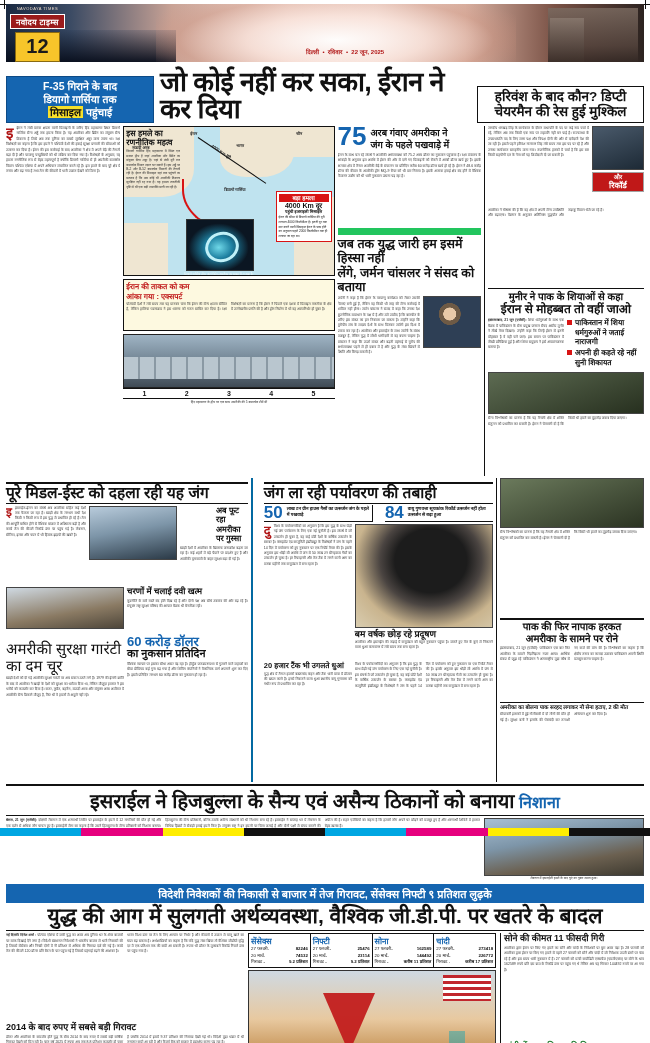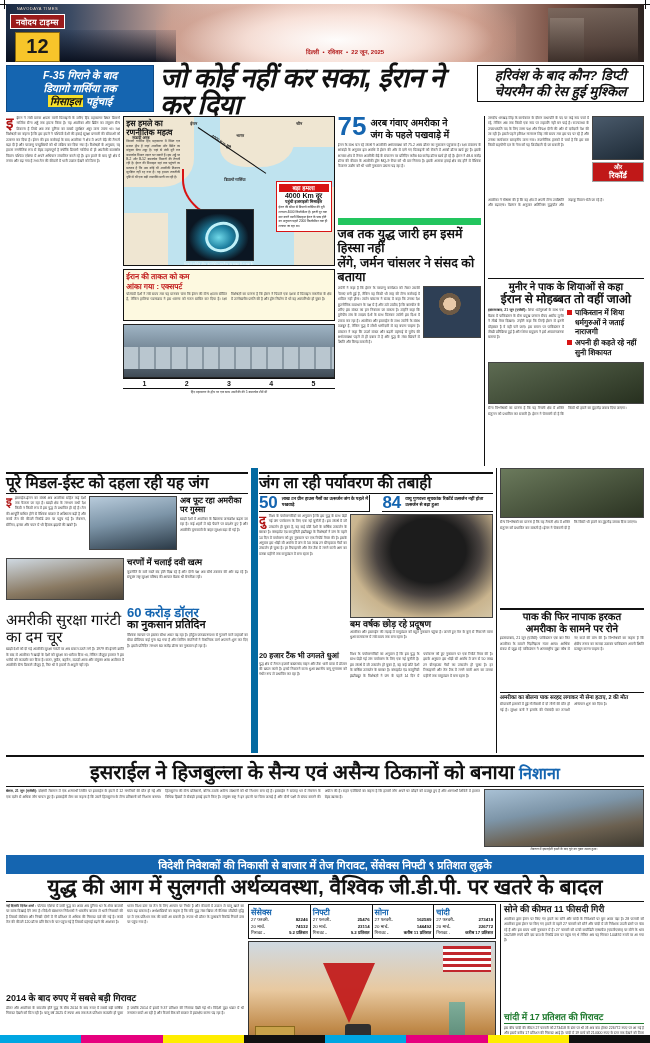--- a/index.html
+++ b/index.html
@@ -4,21 +4,21 @@
 <title>Newspaper Page</title>
 <style>
   * { box-sizing: border-box; margin:0; padding:0; }
   body {
     width: 650px; height: 1043px;
     background: #ffffff;
     font-family: "Liberation Sans", sans-serif;
     overflow: hidden;
     position: relative;
   }
-  .page { width:650px; height:1043px; position:relative; padding:4px 6px 0 6px; }
+  .page { width:650px; height:836px; position:relative; padding:4px 6px 0 6px; }
 
   
   .masthead {
     position:relative; height:58px; width:638px;
     background: linear-gradient(90deg,#1b2a42 0%, #3a4a63 10%, #c9a396 26%, #f0d8cf 44%, #f4e2db 58%, #d8b1a2 72%, #7a5246 86%, #2c2320 100%);
     overflow:hidden;
   }
   .mast-smoke{position:absolute;left:150px;top:-12px;width:360px;height:80px;
     background:radial-gradient(ellipse at 50% 60%, rgba(255,255,255,.92) 0%, rgba(250,228,220,.75) 35%, rgba(210,150,130,.35) 62%, rgba(160,90,70,0) 80%);}
   .mast-bldg{position:absolute;right:6px;top:4px;width:90px;height:54px;
@@ -32,21 +32,21 @@
   .logo-name{background:#9b1b1b;color:#fff;font-size:8px;font-weight:bold;padding:1px 5px;border:1px solid #fff;display:inline-block;letter-spacing:.3px;}
   .page-no{background:#f7c52a;color:#1b1b1b;font-size:20px;font-weight:bold;line-height:1;padding:3px 10px 5px;border:1px solid #8a6a10;margin-top:3px;display:inline-block;}
 
   .mast-title{position:absolute;left:200px;top:3px;width:260px;text-align:center;z-index:5;}
   .mast-title .t{font-size:32px;font-weight:bold;color:#3a0d0a;line-height:1;
      text-shadow:1px 1px 0 rgba(255,255,255,.45); letter-spacing:-.5px;}
   .mast-date{position:absolute;left:300px;top:44px;font-size:6px;color:#2a2020;font-weight:bold;z-index:5;}
   .mast-date span{color:#b01515;}
 
   
-  .lead-band{display:flex;align-items:flex-start;margin-top:3px;height:48px;font-style:italic;}
+  .lead-band{display:flex;align-items:flex-end;margin-top:13px;height:48px;}
   .kicker{width:148px;background:#1565b0;color:#fff;padding:3px 4px;border:1px solid #0d4a86;
      display:flex;flex-direction:column;justify-content:center;align-items:center;text-align:center;}
   .kicker .l1{font-size:10.5px;font-weight:bold;line-height:1.25;}
   .kicker .hl{background:#f7e02a;color:#111;padding:0 2px;}
   .lead-hl{flex:1;padding-left:6px;display:flex;align-items:center;}
   .lead-hl h1{font-size:27px;font-weight:bold;color:#111;letter-spacing:-.6px;line-height:1;}
   .rt-top{width:167px;border:1px solid #111;padding:2px 3px;margin-left:3px;}
   .rt-top h2{font-size:13.5px;font-weight:bold;line-height:1.15;text-align:center;color:#111;}
 
   
@@ -297,42 +297,42 @@
       </div>
       <div style="display:flex;gap:3px;margin-top:2px;">
         <div style="width:80px;">
           <div class="tx" style="height:54px;">
             <span class="dropcap" style="font-size:12px;">इ</span>
             <span>इसराईल-ईरान का संघर्ष अब अमरीका सहित कई देशों तक फैलता जा रहा है। खाड़ी क्षेत्र के लगभग सभी देश किसी न किसी रूप में इस युद्ध से प्रभावित हो रहे हैं। तेल की आपूर्ति बाधित होने से वैश्विक बाजार में अस्थिरता बढ़ी है और कच्चे तेल की कीमतें रिकॉर्ड स्तर पर पहुंच गई हैं। लेबनान, सीरिया, इराक और यमन में भी हिंसक झड़पों की खबरें हैं।</span>
           </div>
         </div>
         <div class="photo" style="width:88px;height:54px;background:linear-gradient(170deg,#b8cbdb 0%,#7d95a8 45%,#2b3a47 100%);"></div>
         <div style="flex:1;">
-          <div style="font-size:8px;font-weight:bold;line-height:1.2;color:#111;">अब फूट रहा अमरीका पर गुस्सा</div>
+          <div style="font-size:8px;font-weight:bold;line-height:1.2;color:#111;margin-left:36px;">अब फूट रहा अमरीका पर गुस्सा</div>
           <div class="tx" style="height:38px;margin-top:2px;">खाड़ी देशों में अमरीका के खिलाफ जनाक्रोश बढ़ता जा रहा है। कई शहरों में बड़े पैमाने पर प्रदर्शन हुए हैं और अमरीकी दूतावासों के बाहर सुरक्षा बढ़ा दी गई है।</div>
         </div>
       </div>
 
       <div style="display:flex;gap:3px;margin-top:3px;">
         <div style="width:118px;">
           <div class="photo" style="height:42px;background:linear-gradient(170deg,#cfd9e2,#8a7a63 60%,#4e463a);"></div>
           <div style="font-size:15px;font-weight:normal;margin-top:11px;line-height:1.15;color:#111;">अमरीकी सुरक्षा गारंटी का दम चूर</div>
           <div class="tx" style="height:106px;margin-top:2px;">खाड़ी देशों को दी गई अमरीकी सुरक्षा गारंटी पर अब सवाल उठने लगे हैं। 1979 की ईरानी क्रांति के बाद से अमरीका ने खाड़ी के देशों को सुरक्षा का भरोसा दिया था, लेकिन मौजूदा हालात ने इस भरोसे को कमजोर कर दिया है। कतर, कुवैत, बहरीन, सऊदी अरब और संयुक्त अरब अमीरात में अमरीकी सैन्य ठिकाने मौजूद हैं, फिर भी वे हमलों से अछूते नहीं रहे।</div>
         </div>
         <div style="flex:1;">
           <div style="font-size:8.5px;font-weight:bold;line-height:1.15;color:#111;">चरणों में चलाई दवी खत्म</div>
           <div class="tx" style="height:34px;margin-top:2px;">कूटनीति के सारे रास्ते बंद होते दिख रहे हैं और दोनों पक्ष अब सीधे टकराव की ओर बढ़ रहे हैं। संयुक्त राष्ट्र सुरक्षा परिषद की आपात बैठक भी बेनतीजा रही।</div>
           <div style="font-size:13px;font-weight:bold;color:#1565b0;line-height:1.05;margin-top:2px;">60 करोड़ डॉलर</div>
           <div style="font-size:11px;font-weight:bold;color:#111;line-height:1.05;">का नुकसान प्रतिदिन</div>
           <div class="tx" style="height:66px;margin-top:2px;">वैश्विक व्यापार पर इसका सीधा असर पड़ रहा है। होर्मुज जलडमरूमध्य से गुजरने वाले जहाजों का बीमा प्रीमियम कई गुना बढ़ गया है और शिपिंग कंपनियों ने वैकल्पिक मार्ग अपनाने शुरू कर दिए हैं। इससे प्रतिदिन लगभग 60 करोड़ डॉलर का नुकसान हो रहा है।</div>
         </div>
       </div>
     </div>
 
-    <div style="width:245px;border-left:7px solid #0369a1;padding-left:1px;">
+    <div style="width:245px;border-left:2px solid #0369a1;padding-left:11px;">
       <div class="sec-hd">
         <h2>जंग ला रही पर्यावरण की तबाही</h2>
       </div>
       <div style="display:flex;gap:12px;margin-top:1px;">
         <div class="statbar" style="flex:1;border-right:1px solid #111;">
           <div class="n">50</div>
           <div class="c">लाख टन ग्रीन हाउस गैसों का उत्सर्जन जंग के पहले में पखवाड़े</div>
         </div>
         <div class="statbar" style="flex:1;">
           <div class="n">84</div>

